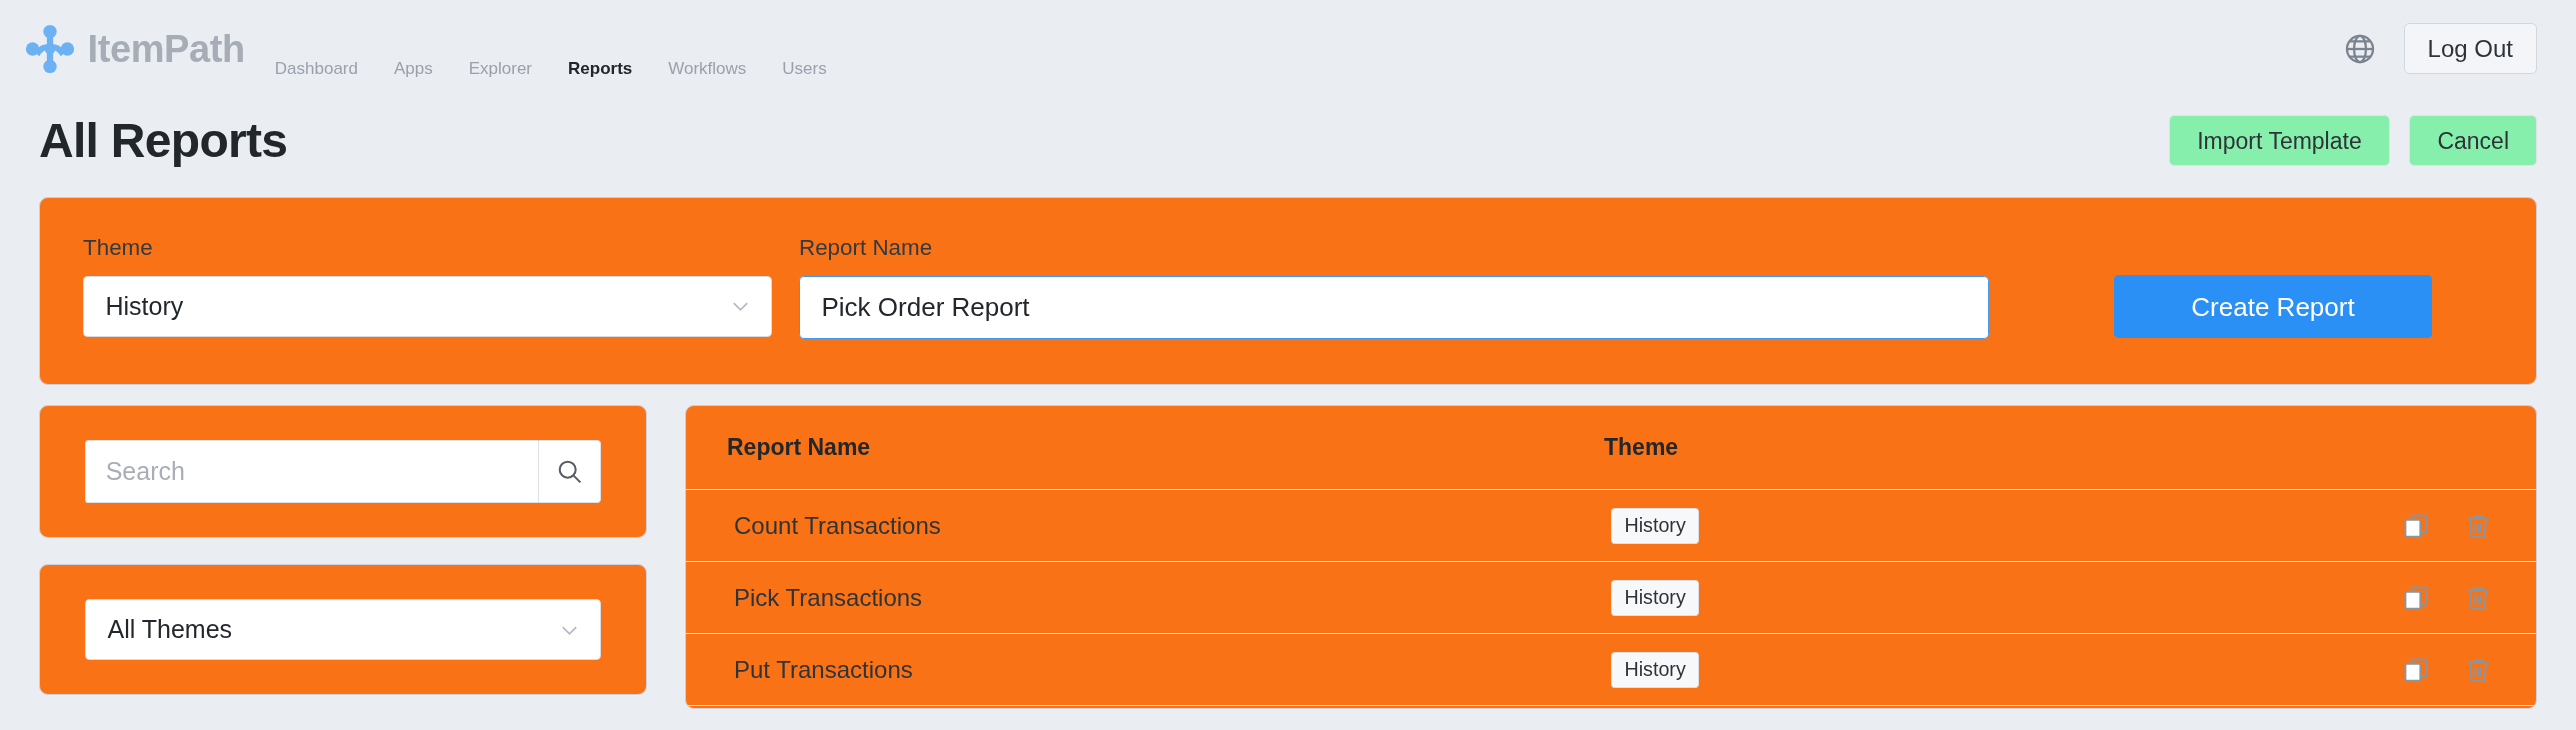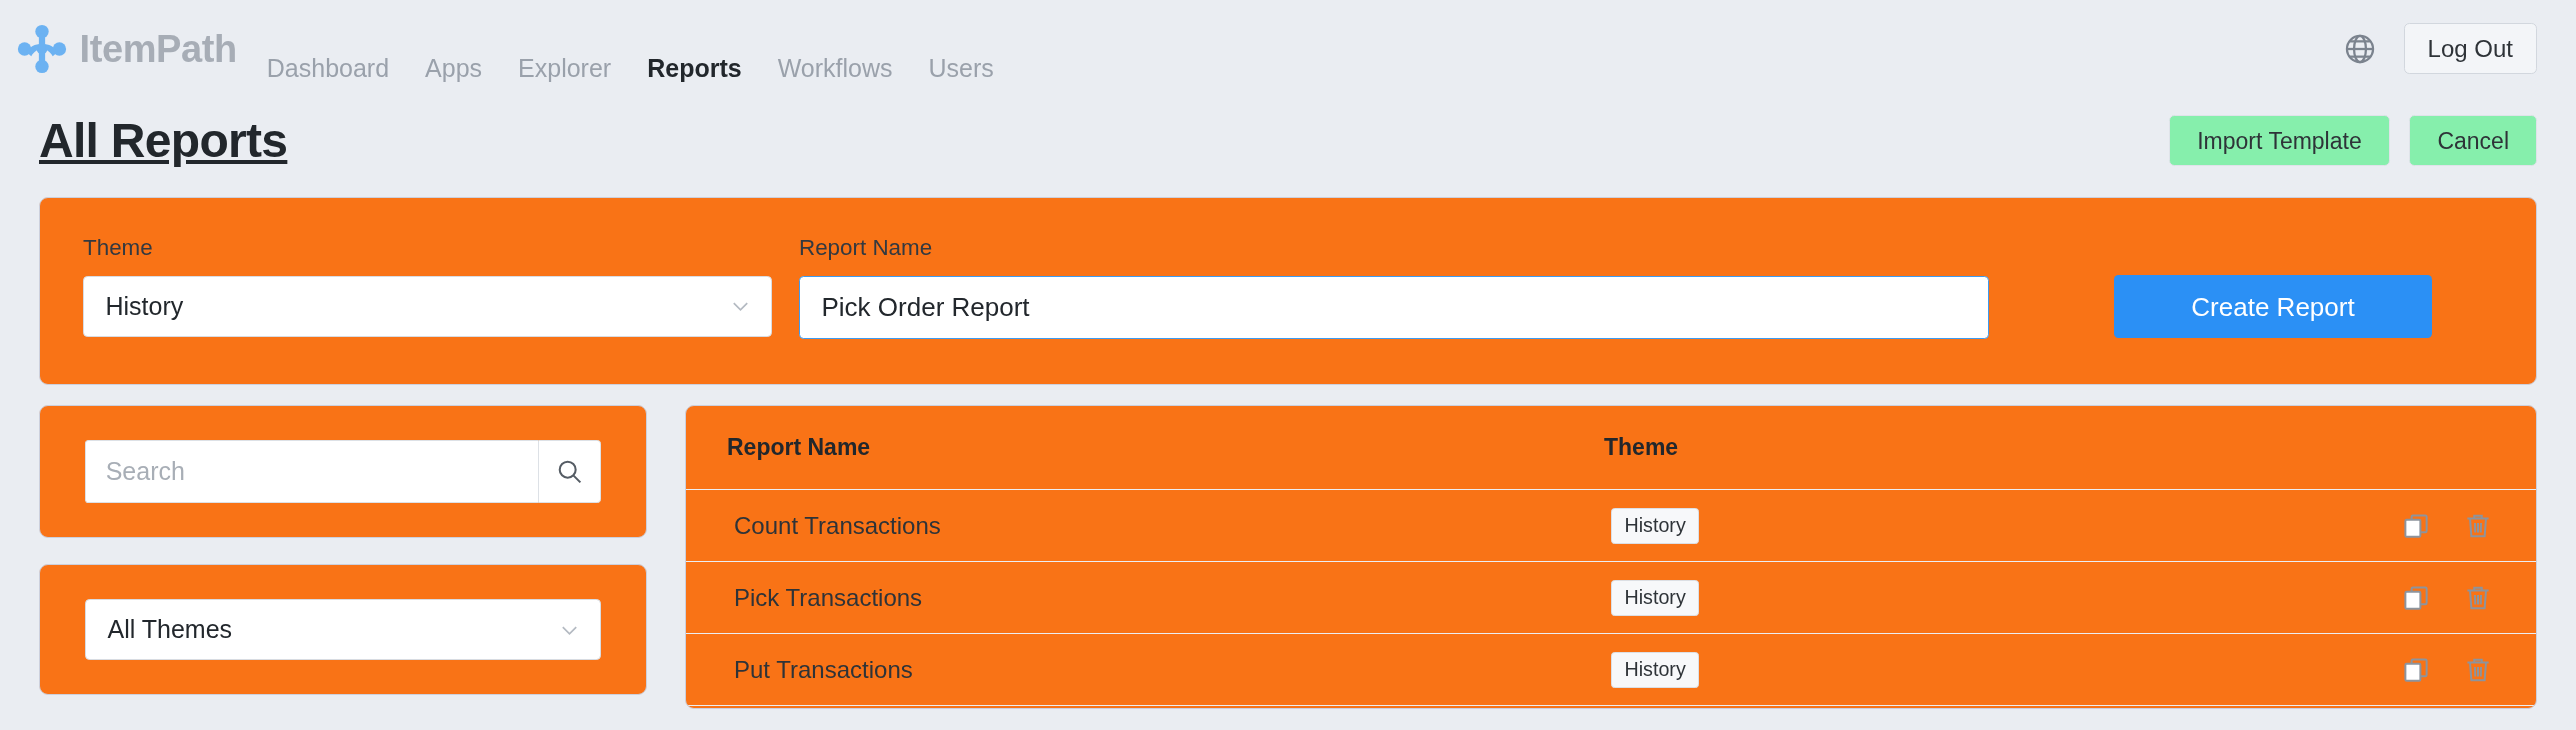--- a/index.html
+++ b/index.html
@@ -15,21 +15,21 @@
     font-family: "Liberation Sans", sans-serif;
     color: #2e3338;
     -webkit-font-smoothing: antialiased;
   }
 
   
   .topbar {
     height: 97px;
     display: flex;
     align-items: center;
-    padding: 0 39px 0 17px;
+    padding: 0 39px 0 25px;
     position: relative;
   }
 
   .brand {
     display: flex;
     align-items: center;
     gap: 12.5px;
     margin-right: 30px;
   }
 
@@ -47,21 +47,21 @@
     line-height: 1;
   }
 
   .nav-links {
     display: flex;
     align-items: center;
     gap: 36px;
   }
 
   .nav-link {
-    font-size: 25px;
+    font-size: 17px;
     color: #9aa1ab;
     cursor: pointer;
     line-height: 1;
     white-space: nowrap;
     margin-top: 39px;
   }
 
   .nav-link.active {
     color: #22272c;
     font-weight: 700;
@@ -101,21 +101,20 @@
     height: 77px;
     margin-top: 5.4px;
   }
 
   .page-title {
     font-size: 48px;
     font-weight: 600;
     color: #22272c;
     letter-spacing: -0.7px;
     line-height: 1;
-    text-decoration: underline;
   }
 
   .header-actions {
     margin-left: auto;
     display: flex;
     gap: 19.7px;
   }
 
   .hdr-btn {
     background: #86efac;

